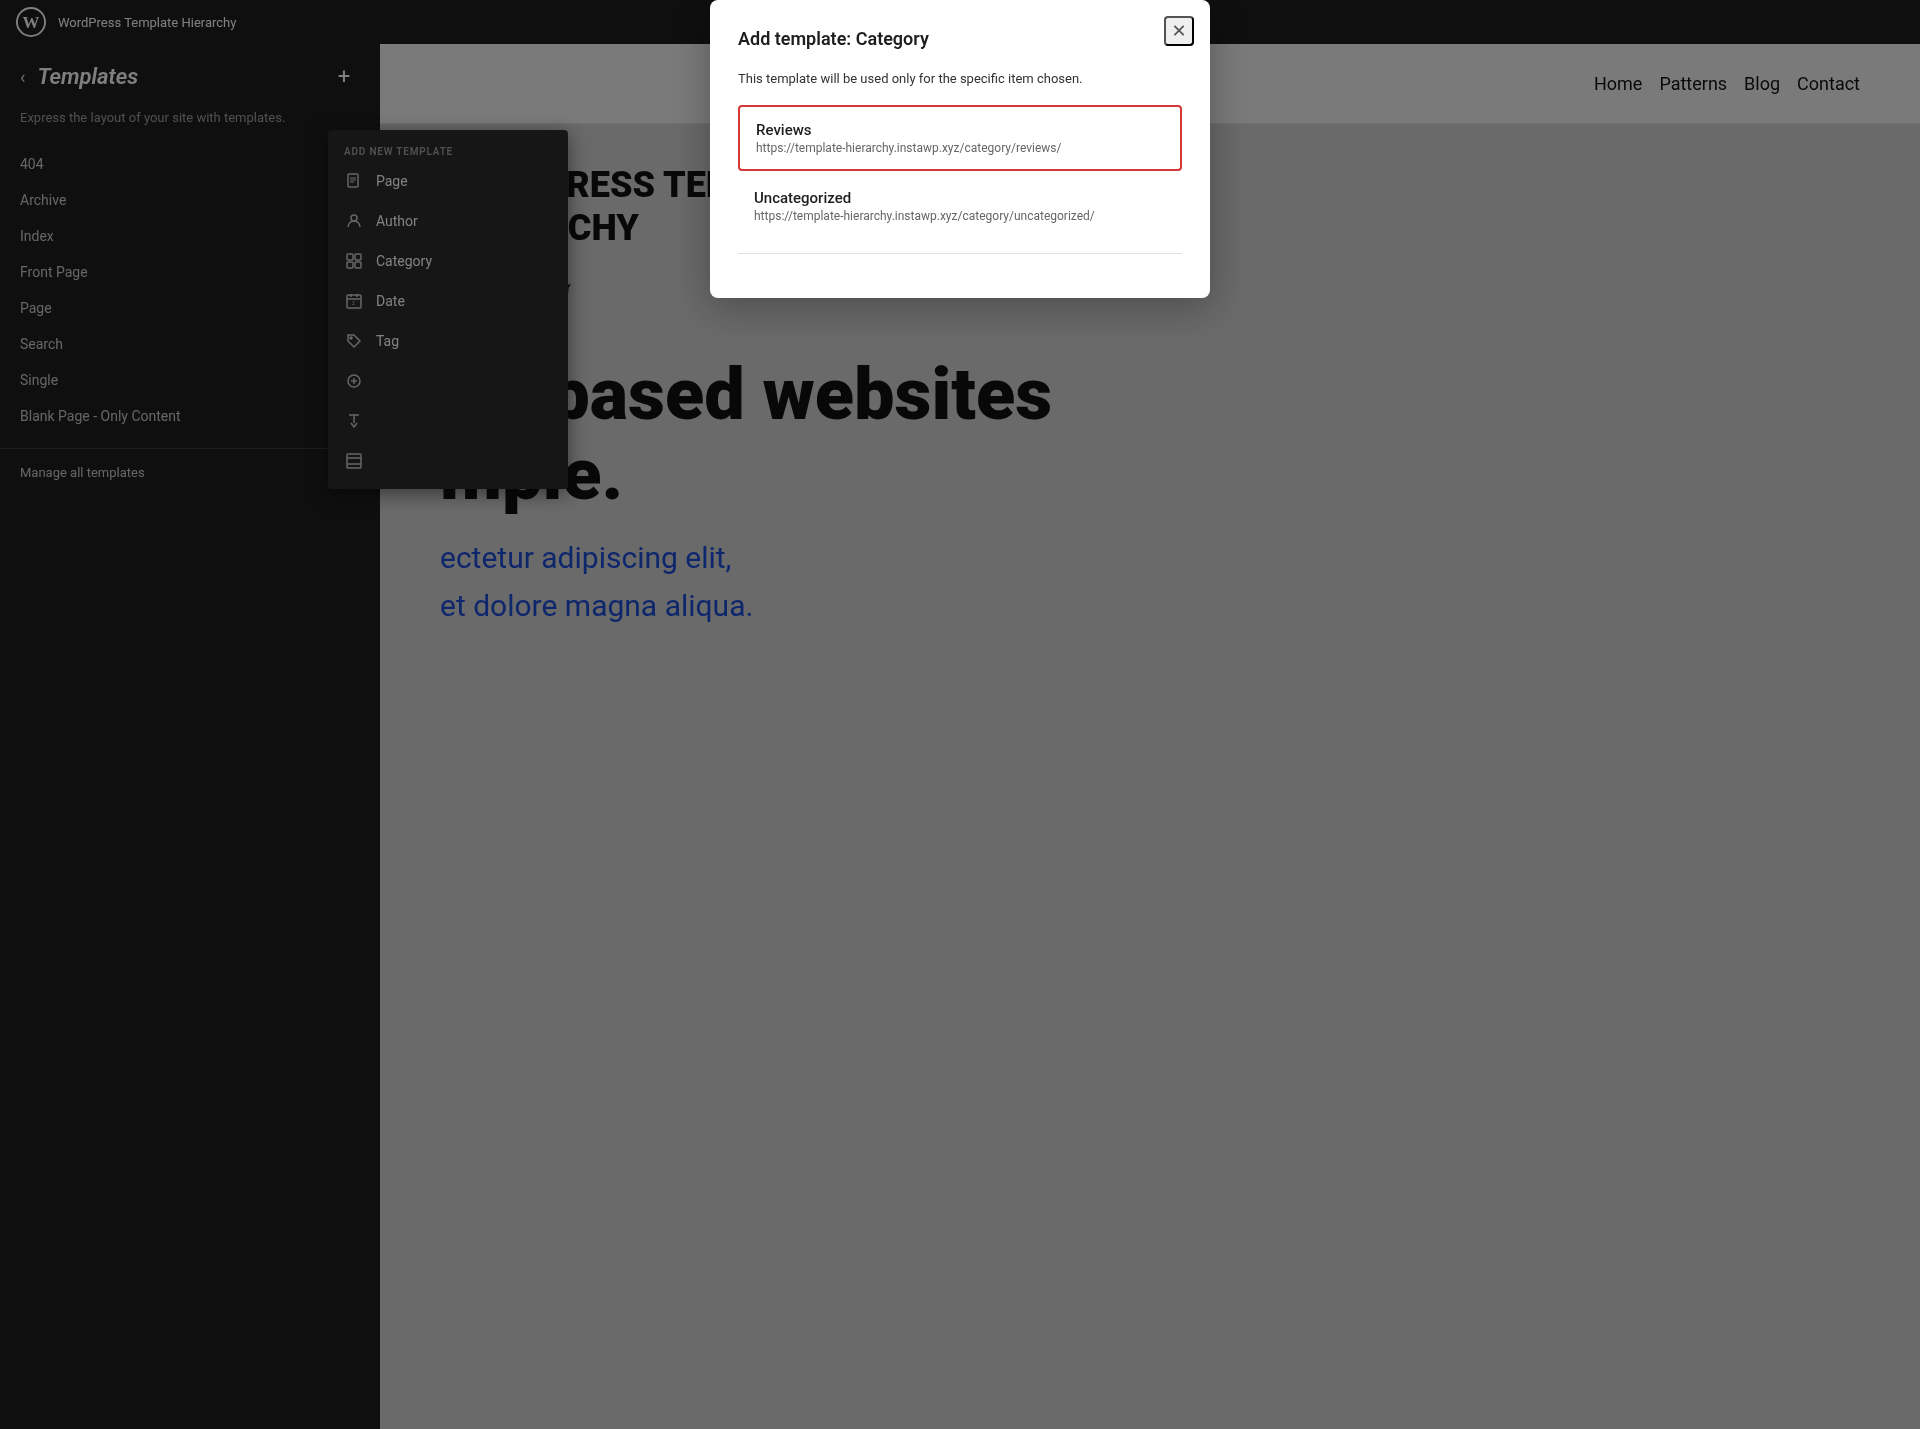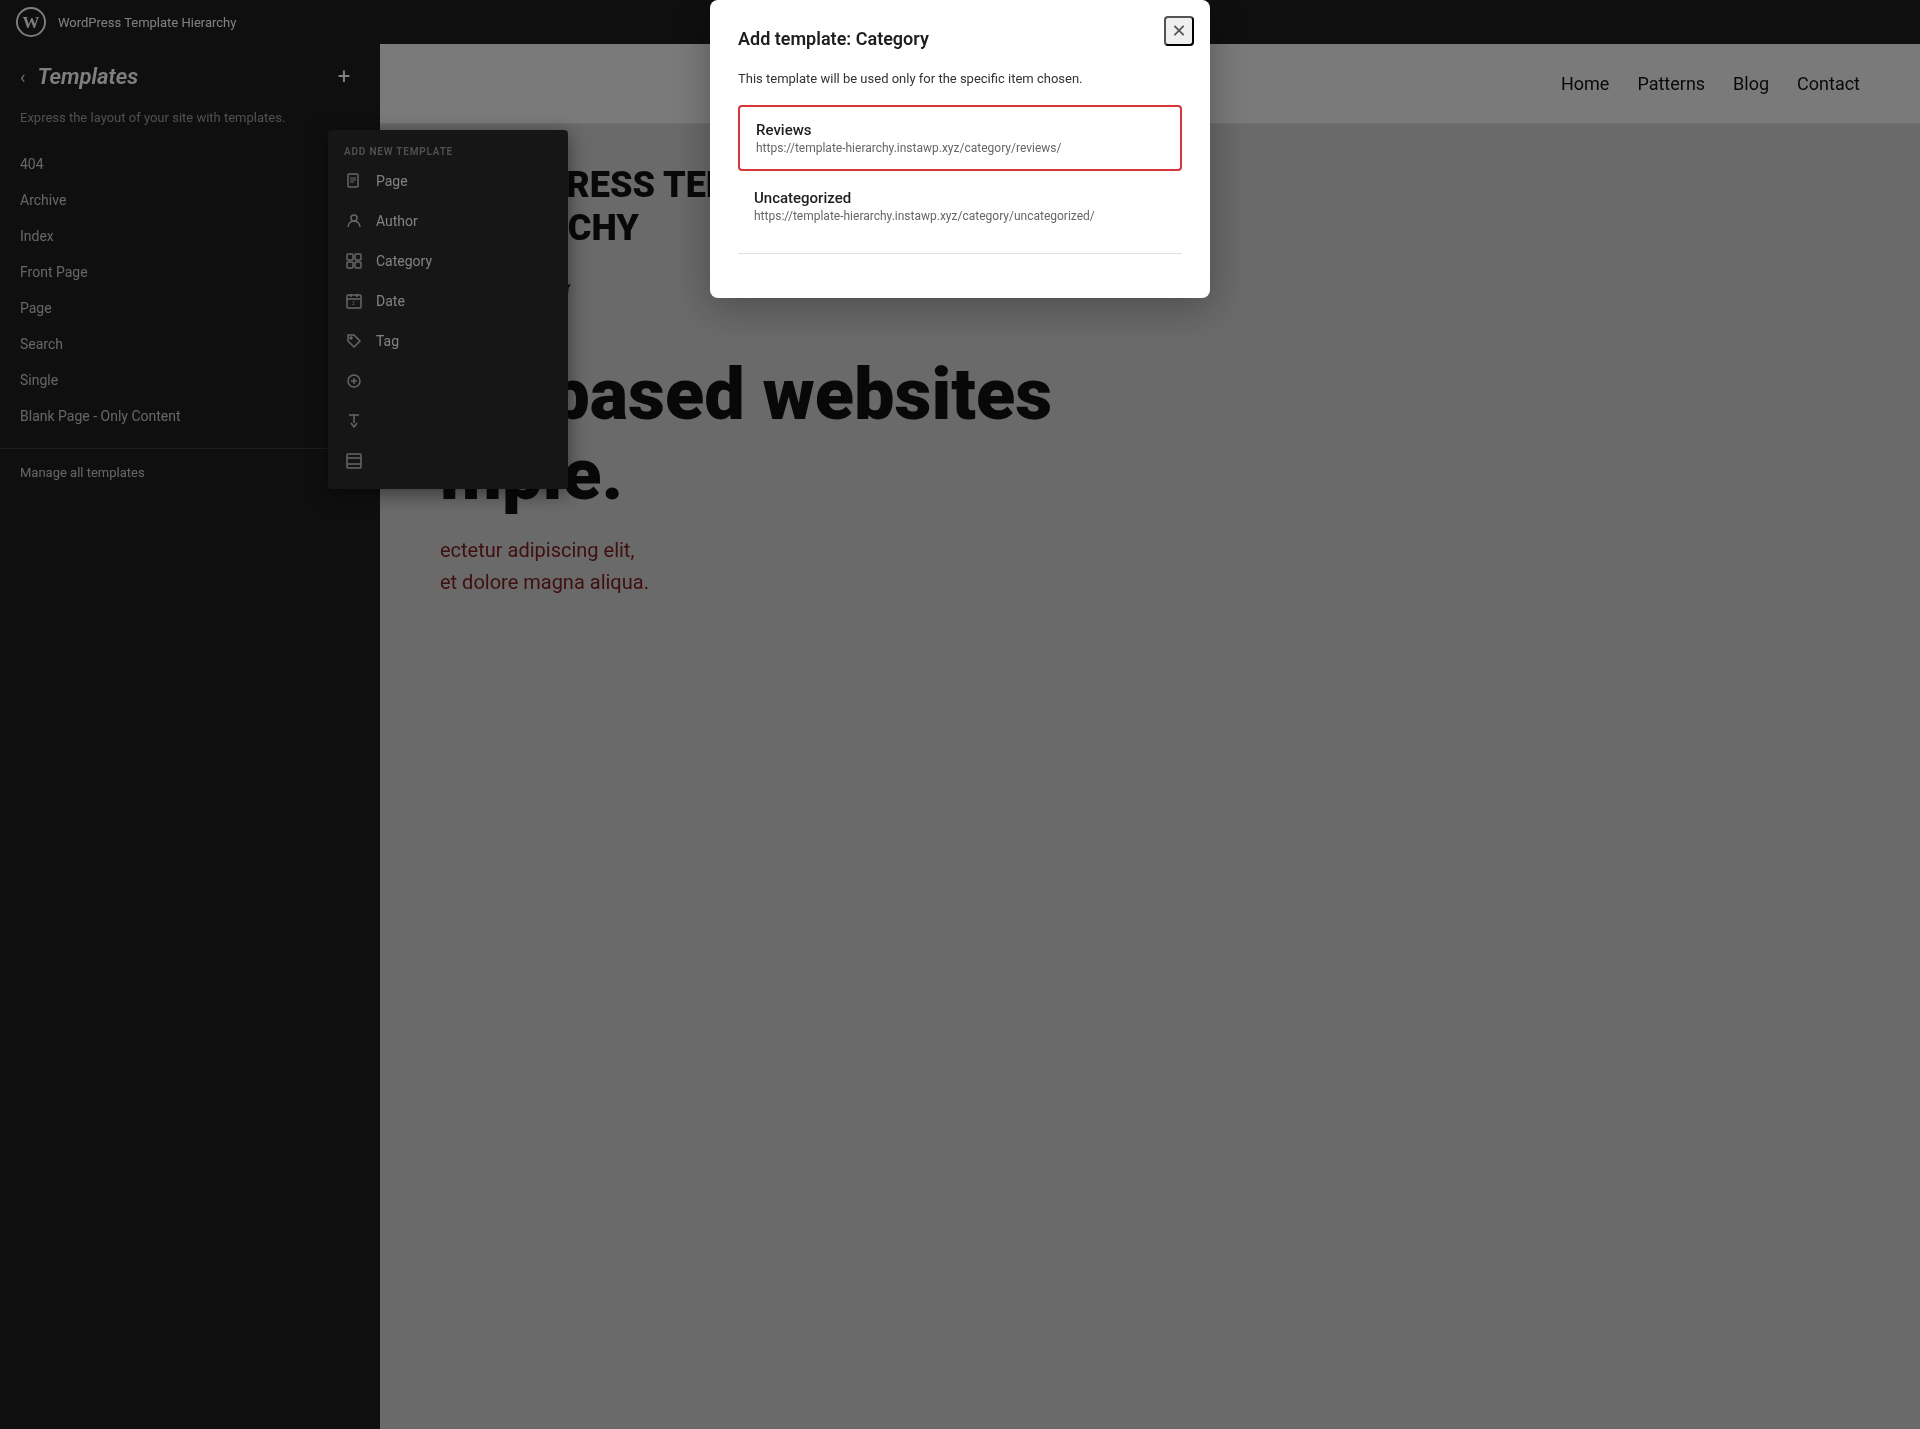--- a/index.html
+++ b/index.html
@@ -157,21 +157,21 @@
       background: #d4d4d4;
       overflow: hidden;
     }
     .preview-nav {
       background: #f5f5f5;
       display: flex;
       align-items: center;
       justify-content: flex-end;
       padding: 8px 60px;
       height: 80px;
-      gap: 28px;
+      gap: 17px;
       border-bottom: 1px solid #e0e0e0;
     }
     .preview-nav-link {
       font-size: 18px;
       color: #111;
       font-weight: 400;
       cursor: pointer;
     }
     .preview-content {
       padding: 40px 60px;
@@ -194,22 +194,22 @@
       color: #111;
     }
     .preview-hero-text {
       font-size: 72px;
       font-weight: 900;
       color: #111;
       line-height: 1.1;
       margin-bottom: 20px;
     }
     .preview-sub-text {
-      font-size: 20px;
-      color: #7f1d1d;
+      font-size: 30px;
+      color: #1d4ed8;
       line-height: 1.6;
     }
 
     
     .overlay {
       position: fixed;
       top: 0; left: 0; right: 0; bottom: 0;
       background: rgba(0,0,0,0.5);
       z-index: 200;
       display: flex;

